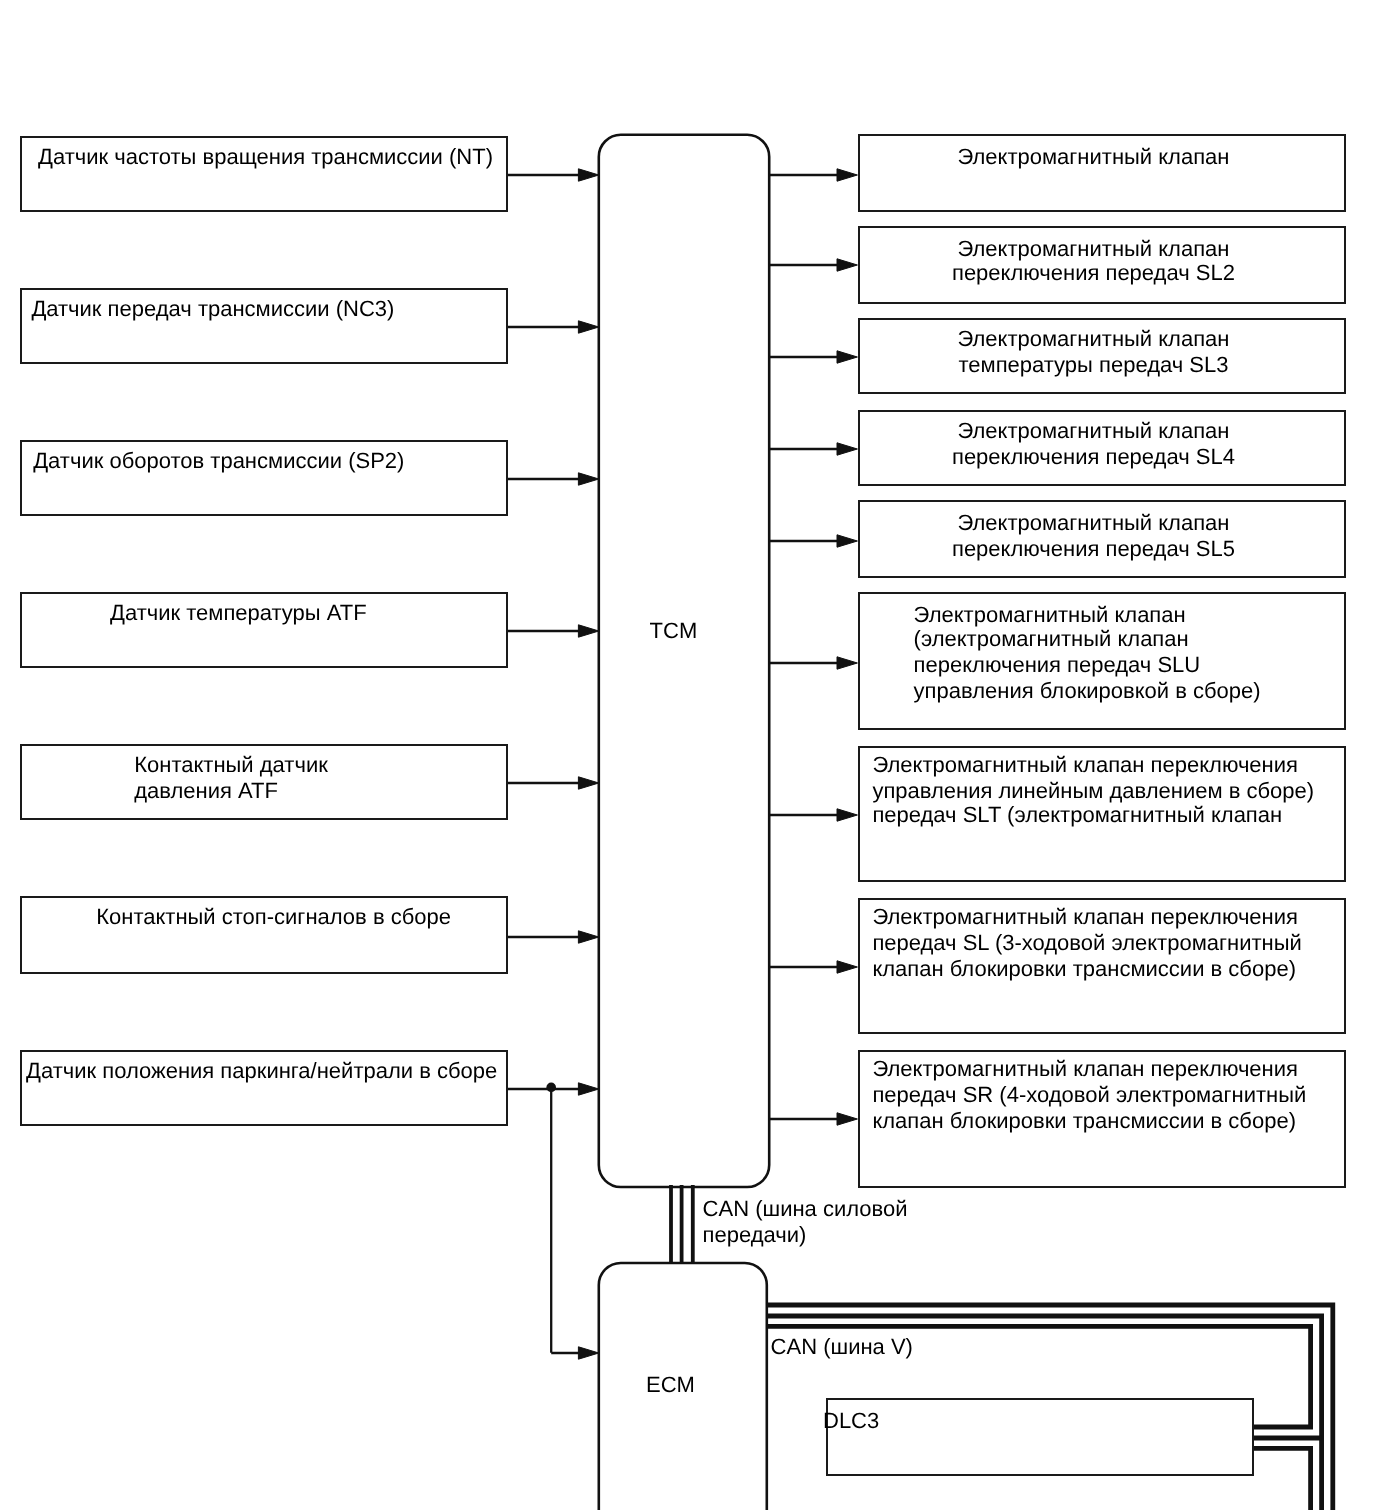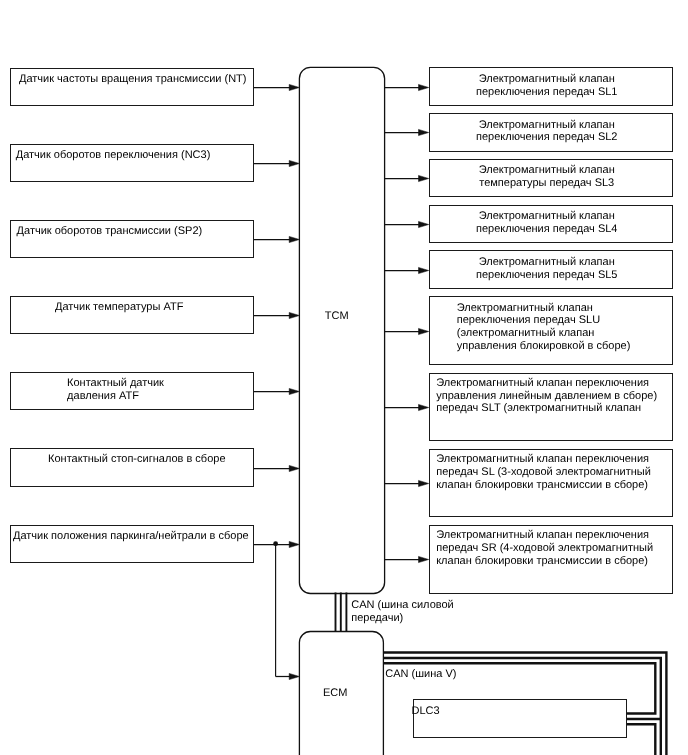--- a/index.html
+++ b/index.html
@@ -67,44 +67,44 @@
       <path d="M383.4 615.2 H655.3 V665.5 H626.6" stroke="#111111" stroke-width="2.4" fill="none" stroke-linecap="butt" stroke-linejoin="miter"></path>
       <path d="M626.6 671.0 H660.8" stroke="#111111" stroke-width="2.4" fill="none" stroke-linecap="butt" stroke-linejoin="miter"></path>
       <path d="M626.6 676.2 H655.3 V718.0" stroke="#111111" stroke-width="2.4" fill="none" stroke-linecap="butt" stroke-linejoin="miter"></path>
       <path d="M644.2 720.4 C646.8000000000001 716.6 649.8000000000001 715.6 652.6 716.4 C657.8000000000001 717.8 663.5 724.4 669.4000000000001 724.4 C673.4000000000001 724.4 674 722.2 678.6 719.8" stroke="#111111" stroke-width="1.25" fill="none" stroke-linecap="butt" stroke-linejoin="miter"></path>
       <path d="M644.2 731.1999999999999 C646.8000000000001 727.4 649.8000000000001 726.4 652.6 727.1999999999999 C657.8000000000001 728.5999999999999 663.5 735.1999999999999 669.4000000000001 735.1999999999999 C673.4000000000001 735.1999999999999 674 733 678.6 730.5999999999999" stroke="#111111" stroke-width="1.25" fill="none" stroke-linecap="butt" stroke-linejoin="miter"></path>
     </svg>
 
   <div class="node rect" style="left:9.6px;top:19.60px;width:244.3px;height:38.3px"></div>
   <div class="lbl" style="left:19.0px;top:24.70px"><span class="ln">Датчик частоты вращения трансмиссии (NT)</span></div>
   <div class="node rect" style="left:9.6px;top:95.75px;width:244.3px;height:38.3px"></div>
-  <div class="lbl" style="left:15.7px;top:100.85px"><span class="ln">Датчик оборотов переключения (NC3)</span></div>
+  <div class="lbl" style="left:15.7px;top:100.85px"><span class="ln">Датчик передач трансмиссии (NC3)</span></div>
   <div class="node rect" style="left:9.6px;top:171.90px;width:244.3px;height:38.3px"></div>
   <div class="lbl" style="left:16.6px;top:177.00px"><span class="ln">Датчик оборотов трансмиссии (SP2)</span></div>
   <div class="node rect" style="left:9.6px;top:248.05px;width:244.3px;height:38.3px"></div>
   <div class="lbl" style="left:55.0px;top:253.15px"><span class="ln">Датчик температуры ATF</span></div>
   <div class="node rect" style="left:9.6px;top:324.20px;width:244.3px;height:38.3px"></div>
   <div class="lbl" style="left:67.1px;top:329.30px"><span class="ln">Контактный датчик</span><span class="ln">давления ATF</span></div>
   <div class="node rect" style="left:9.6px;top:400.35px;width:244.3px;height:38.3px"></div>
   <div class="lbl" style="left:48.1px;top:405.45px"><span class="ln">Контактный стоп-сигналов в сборе</span></div>
   <div class="node rect" style="left:9.6px;top:476.50px;width:244.3px;height:38.3px"></div>
   <div class="lbl" style="left:13.0px;top:481.60px"><span class="ln">Датчик положения паркинга/нейтрали в сборе</span></div>
 
   <div class="node rect" style="left:428.7px;top:19.3px;width:244.3px;height:38.7px"></div>
-  <div class="lbl" style="left:428.7px;top:24.8px;width:236.1px;text-align:center"><span class="ln">Электромагнитный клапан</span><span class="ln">переключения передач SL1</span></div>
+  <div class="lbl" style="left:428.7px;top:24.8px;width:236.1px;text-align:center"><span class="ln">Электромагнитный клапан</span></div>
   <div class="node rect" style="left:428.7px;top:65.0px;width:244.3px;height:38.8px"></div>
   <div class="lbl" style="left:428.7px;top:70.5px;width:236.1px;text-align:center"><span class="ln">Электромагнитный клапан</span><span class="ln">переключения передач SL2</span></div>
   <div class="node rect" style="left:428.7px;top:110.8px;width:244.3px;height:38.7px"></div>
   <div class="lbl" style="left:428.7px;top:116.3px;width:236.1px;text-align:center"><span class="ln">Электромагнитный клапан</span><span class="ln">температуры передач SL3</span></div>
   <div class="node rect" style="left:428.7px;top:156.5px;width:244.3px;height:38.7px"></div>
   <div class="lbl" style="left:428.7px;top:162.0px;width:236.1px;text-align:center"><span class="ln">Электромагнитный клапан</span><span class="ln">переключения передач SL4</span></div>
   <div class="node rect" style="left:428.7px;top:202.3px;width:244.3px;height:38.7px"></div>
   <div class="lbl" style="left:428.7px;top:207.8px;width:236.1px;text-align:center"><span class="ln">Электромагнитный клапан</span><span class="ln">переключения передач SL5</span></div>
   <div class="node rect" style="left:428.7px;top:248.2px;width:244.3px;height:68.9px"></div>
-  <div class="lbl" style="left:456.8px;top:253.6px"><span class="ln">Электромагнитный клапан</span><span class="ln">переключения передач SLU</span><span class="ln">(электромагнитный клапан</span><span class="ln">управления блокировкой в сборе)</span></div>
+  <div class="lbl" style="left:456.8px;top:253.6px"><span class="ln">Электромагнитный клапан</span><span class="ln">(электромагнитный клапан</span><span class="ln">переключения передач SLU</span><span class="ln">управления блокировкой в сборе)</span></div>
   <div class="node rect" style="left:428.7px;top:324.5px;width:244.3px;height:68.9px"></div>
   <div class="lbl" style="left:436.2px;top:329.0px"><span class="ln">Электромагнитный клапан переключения</span><span class="ln">управления линейным давлением в сборе)</span><span class="ln">передач SLT (электромагнитный клапан</span></div>
   <div class="node rect" style="left:428.7px;top:400.6px;width:244.3px;height:68.9px"></div>
   <div class="lbl" style="left:436.2px;top:405.1px"><span class="ln">Электромагнитный клапан переключения</span><span class="ln">передач SL (3-ходовой электромагнитный</span><span class="ln">клапан блокировки трансмиссии в сборе)</span></div>
   <div class="node rect" style="left:428.7px;top:476.8px;width:244.3px;height:69.2px"></div>
   <div class="lbl" style="left:436.2px;top:481.3px"><span class="ln">Электромагнитный клапан переключения</span><span class="ln">передач SR (4-ходовой электромагнитный</span><span class="ln">клапан блокировки трансмиссии в сборе)</span></div>
 
   <div class="lbl" style="left:324.8px;top:262.1px"><span class="ln">TCM</span></div>
   <div class="lbl" style="left:323px;top:639.3px"><span class="ln">ECM</span></div>
   <div class="lbl" style="left:351.3px;top:550.9px"><span class="ln">CAN (шина силовой</span><span class="ln">передачи)</span></div>

